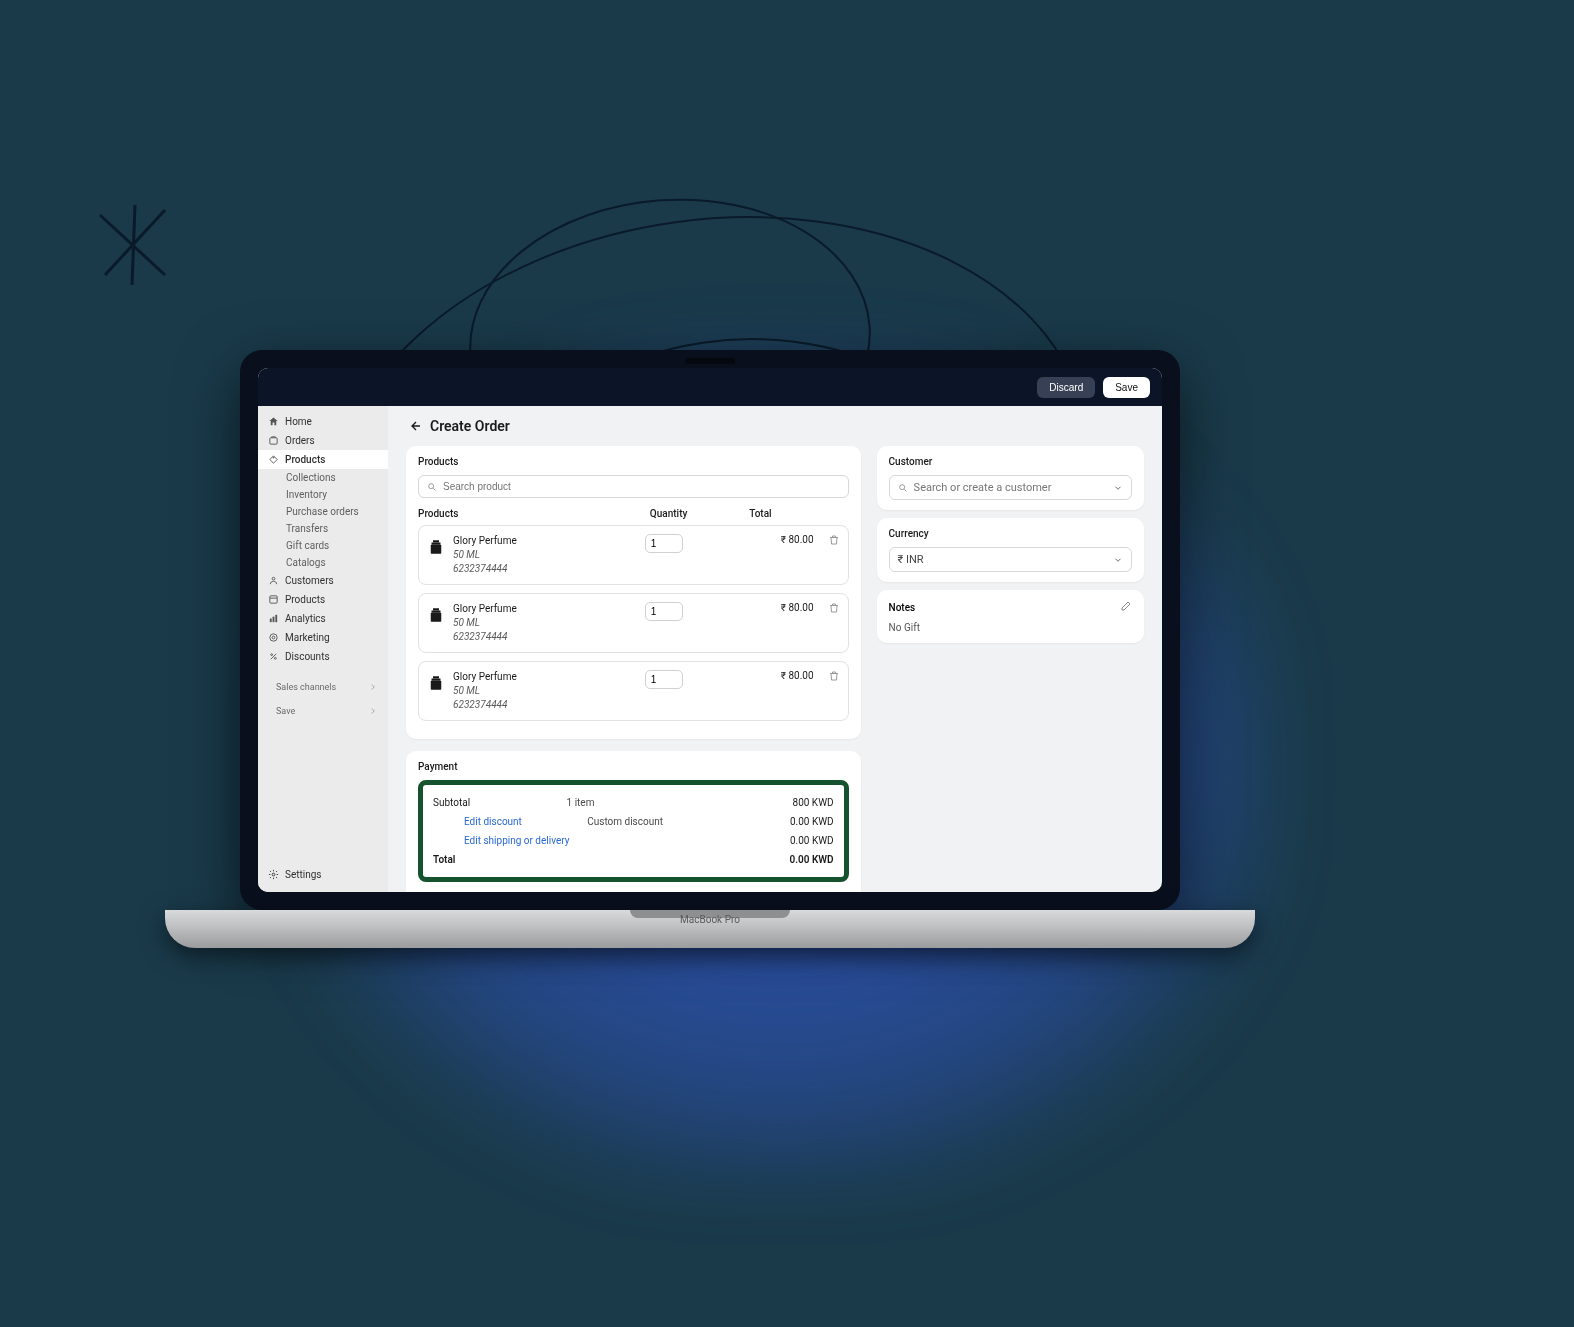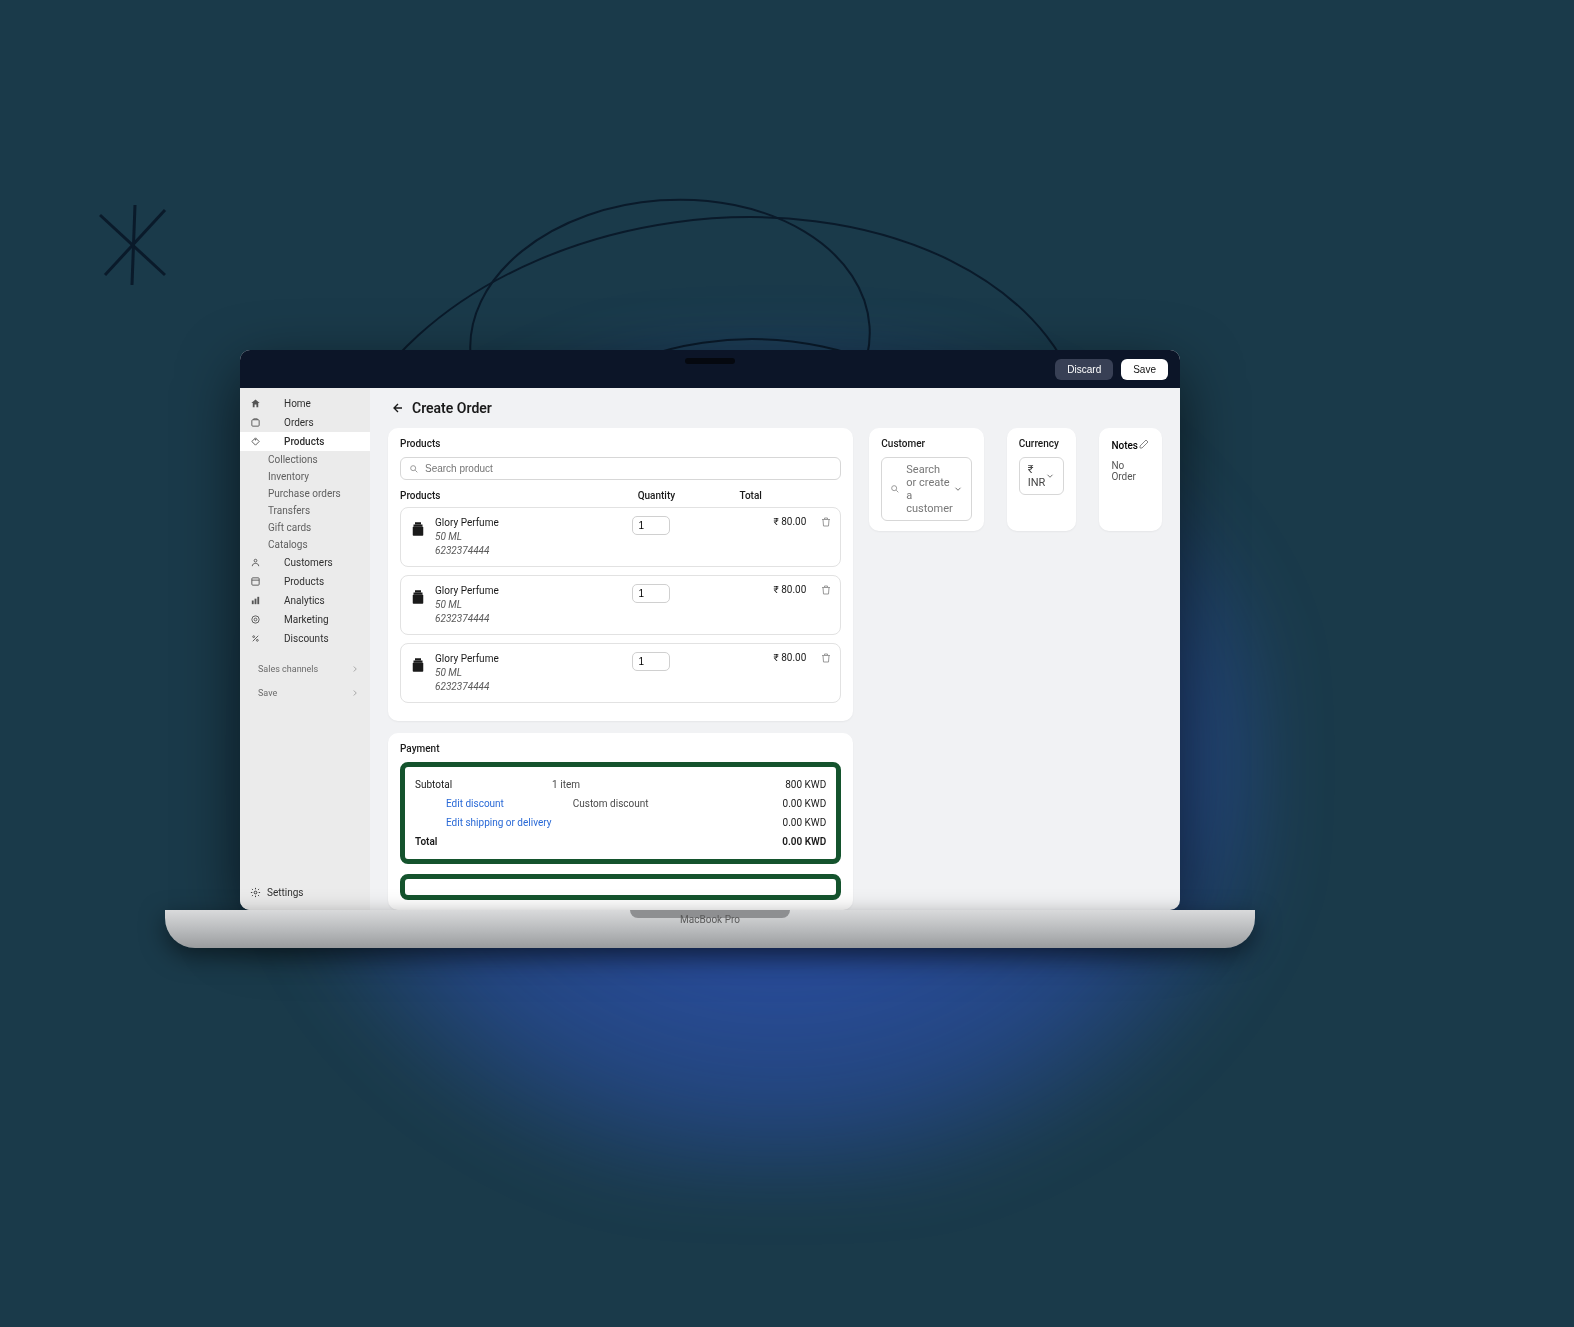--- a/index.html
+++ b/index.html
@@ -45,20 +45,21 @@
   left: 240px;
   top: 350px;
   width: 940px;
   height: 630px;
 }
 .screen-bezel {
   width: 940px;
   height: 560px;
   background: #0a0f1e;
   border-radius: 22px;
+  padding: 18px;
   box-shadow: 0 20px 60px rgba(0,0,0,0.6);
   position: relative;
 }
 .camera-notch {
   position: absolute;
   top: 8px;
   left: 50%;
   transform: translateX(-50%);
   width: 50px;
   height: 6px;
@@ -132,21 +133,21 @@
   width: 130px;
   background: #ebebeb;
   display: flex;
   flex-direction: column;
   font-size: 10px;
 }
 .nav { padding: 6px 0; }
 .nav-item {
   display: flex;
   align-items: center;
-  gap: 23px;
+  gap: 6px;
   padding: 4px 10px;
   color: #303030;
   cursor: pointer;
 }
 .nav-item.active {
   background: #fff;
   font-weight: 500;
 }
 .nav-item .ic { width: 11px; height: 11px; display: inline-flex; align-items: center; justify-content: center; color: #555; }
 .nav-sub {
@@ -182,21 +183,21 @@
   display: flex;
   align-items: center;
   gap: 8px;
   margin-bottom: 12px;
 }
 .page-title { font-size: 14px; font-weight: 600; color: #1a1a1a; }
 .back-arrow { cursor: pointer; width: 16px; height: 16px; display:inline-flex; align-items:center; }
 
 .cols { display: flex; gap: 16px; align-items: flex-start; }
 .col-left { flex: 1.7; display: flex; flex-direction: column; gap: 12px; }
-.col-right { flex: 1; display: flex; flex-direction: row; gap: 23px; }
+.col-right { flex: 1; display: flex; flex-direction: column; gap: 8px; }
 
 .card {
   background: #fff;
   border-radius: 10px;
   padding: 10px 12px;
   box-shadow: 0 1px 2px rgba(0,0,0,0.05);
 }
 .card-title {
   font-size: 10px;
   font-weight: 500;
@@ -583,21 +584,21 @@
                 </div>
               </div>
 
               <div class="card">
                 <div class="notes-head">
                   <span>Notes</span>
                   <span class="edit-icon"><svg width="12" height="12" viewBox="0 0 24 24" fill="none" stroke="#888" stroke-width="2">
                         <path d="M4 20h4L20 8l-4-4L4 16v4z"></path>
                       </svg></span>
                 </div>
-                <div style="margin-top:8px;font-size:10px;color:#555">No Order</div>
+                <div style="margin-top:8px;font-size:10px;color:#555">No Gift</div>
               </div>
             </div>
           </div>
         </div>
       </div>
     </div>
   </div>
   <div class="laptop-base">
     <div class="laptop-notch-cut"></div>
     <div class="laptop-label">MacBook Pro</div>

